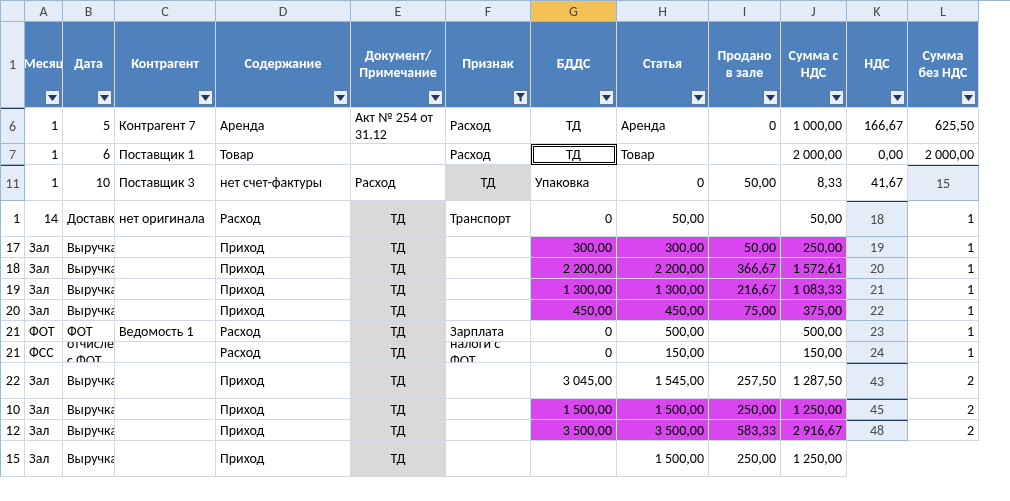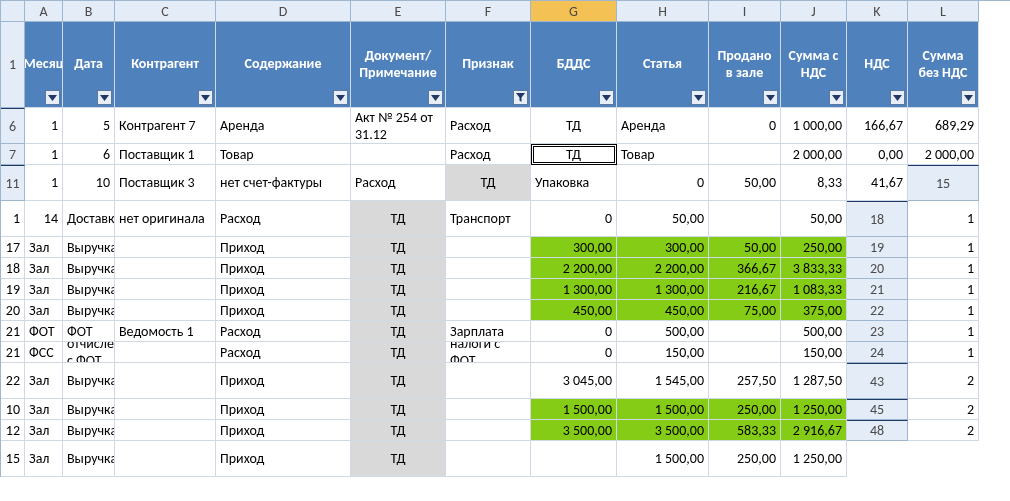--- a/index.html
+++ b/index.html
@@ -11,21 +11,21 @@
   .row-head.hidden-before{border-top:1px solid #1f3864;}
   .corner{background:#e4ecf7;border-right:1px solid #9eb6ce;border-bottom:1px solid #9eb6ce;}
   .hdr{background:#4f81bd;color:#fff;font-weight:700;justify-content:center;text-align:center;line-height:1.15;}
   .hdr .filter{position:absolute;right:2px;bottom:2px;}
   .filter{width:15px;height:15px;background:#e8eef7;border:1px solid #5b79a0;display:flex;align-items:center;justify-content:center;cursor:pointer;font-size:9px;color:#1f3864;box-sizing:border-box;}
   .filter svg{display:block;}
   .num{justify-content:flex-end;}
   .center{justify-content:center;}
   .td-highlight{background:#d9d9d9;}
   .td-sel{outline:3px double #000;outline-offset:-3px;}
-  .yellow{background:#84cc16;text-align:center;}
+  .yellow{background:#d946ef;text-align:center;}
 </style>
 </head>
 <body>
 
 <div id="sheet" class="sheet" style="grid-template-columns: 24px 38px 52px 101px 135px 95px 85px 86px 92px 72px 66px 61px 71px; grid-template-rows: 21px 86px 36px 21px 36px 36px 21px 21px 21px 21px 21px 21px 36px 21px 21px 36px;">
     <div class="cell corner"></div>
     <div class="cell col-head">A</div>
     <div class="cell col-head">B</div>
     <div class="cell col-head">C</div>
     <div class="cell col-head">D</div>
@@ -139,21 +139,21 @@
     <div class="cell num">5</div>
     <div class="cell">Контрагент 7</div>
     <div class="cell">Аренда</div>
     <div class="cell">Акт № 254 от 31.12</div>
     <div class="cell">Расход</div>
     <div class="cell center">ТД</div>
     <div class="cell">Аренда</div>
     <div class="cell num">0</div>
     <div class="cell num">1 000,00</div>
     <div class="cell num">166,67</div>
-    <div class="cell num">689,29</div>
+    <div class="cell num">625,50</div>
     <div class="cell row-head">7</div>
     <div class="cell num">1</div>
     <div class="cell num">6</div>
     <div class="cell">Поставщик 1</div>
     <div class="cell">Товар</div>
     <div class="cell"></div>
     <div class="cell">Расход</div>
     <div class="cell center td-sel">ТД</div>
     <div class="cell">Товар</div>
     <div class="cell num"></div>
@@ -202,21 +202,21 @@
     <div class="cell num">18</div>
     <div class="cell">Зал</div>
     <div class="cell">Выручка</div>
     <div class="cell"></div>
     <div class="cell">Приход</div>
     <div class="cell center td-highlight">ТД</div>
     <div class="cell"></div>
     <div class="cell num yellow">2 200,00</div>
     <div class="cell num yellow">2 200,00</div>
     <div class="cell num yellow">366,67</div>
-    <div class="cell num yellow">3 833,33</div>
+    <div class="cell num yellow">1 572,61</div>
     <div class="cell row-head">20</div>
     <div class="cell num">1</div>
     <div class="cell num">19</div>
     <div class="cell">Зал</div>
     <div class="cell">Выручка</div>
     <div class="cell"></div>
     <div class="cell">Приход</div>
     <div class="cell center td-highlight">ТД</div>
     <div class="cell"></div>
     <div class="cell num yellow">1 300,00</div>

